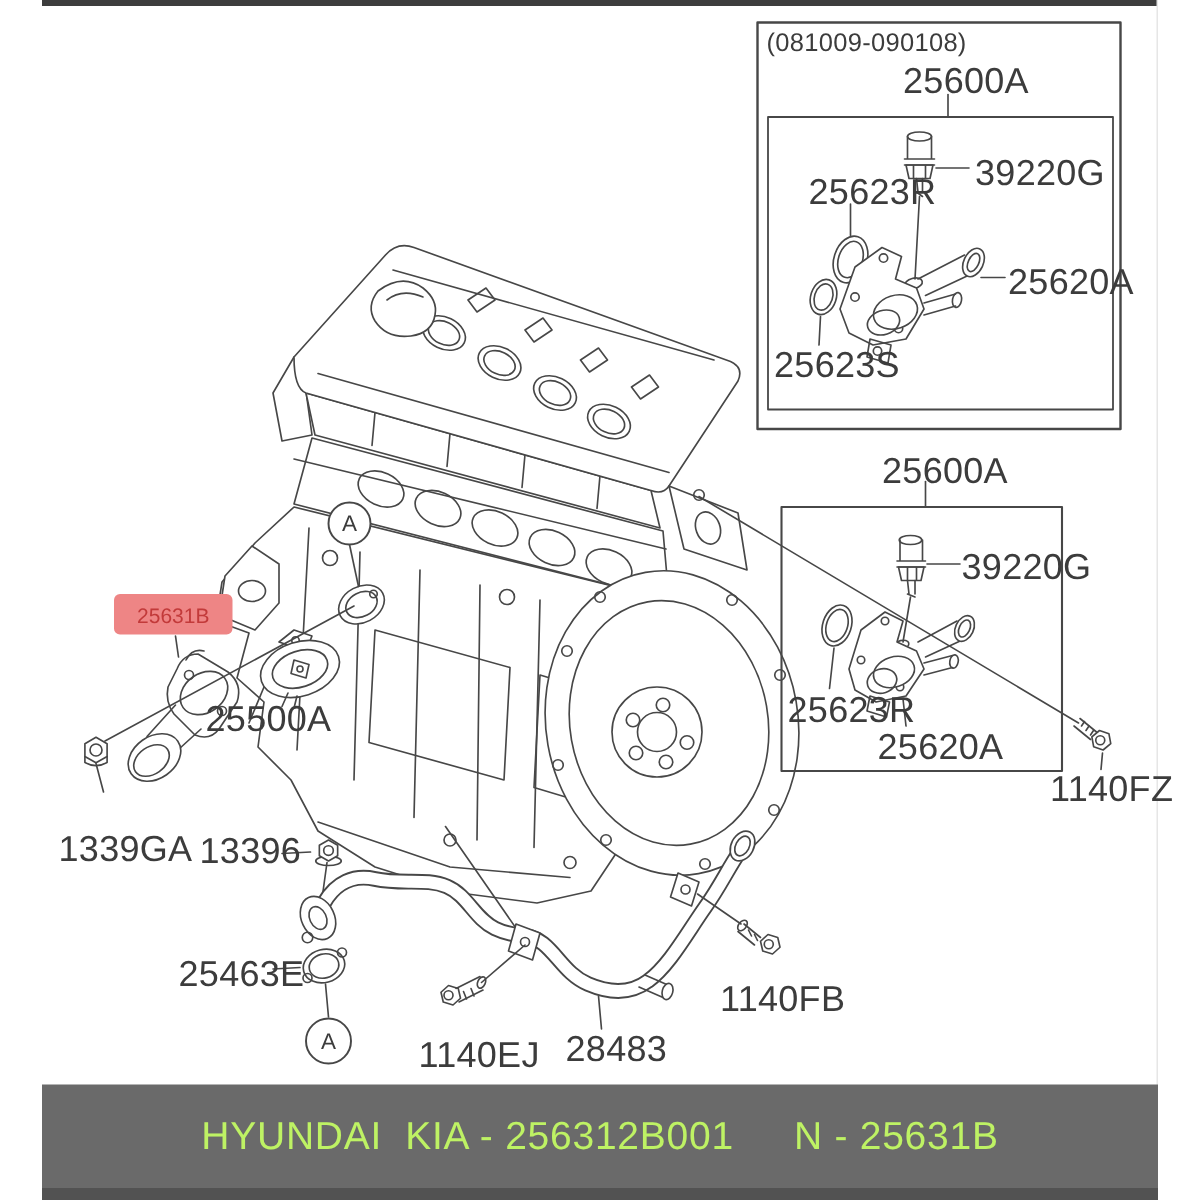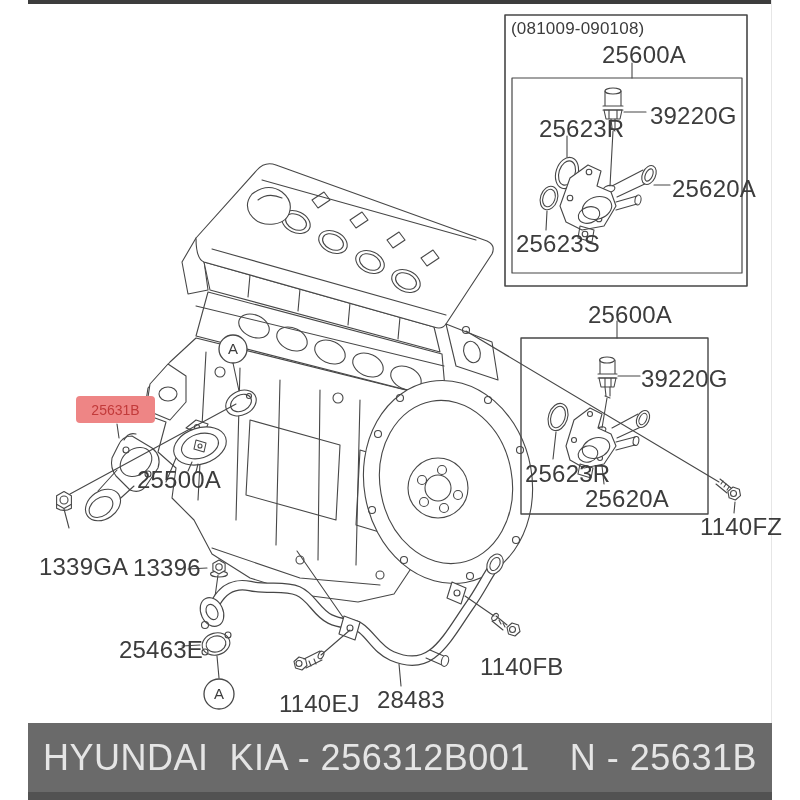--- a/index.html
+++ b/index.html
@@ -22,21 +22,21 @@
     background:#ee8585;border-radius:4px;color:#c23a3a;
     display:flex;align-items:center;justify-content:center;
     font-size:14px;line-height:1;
   }
   #footer-bar{
     position:absolute;left:28px;top:723px;width:744px;height:69px;
     background:#6a6a6a;display:flex;align-items:center;justify-content:center;
     gap:40px;
   }
   #footer-bar span{
-    color:#e5e5e5;font-size:36px;letter-spacing:0.5px;white-space:pre;
+    color:#bef264;font-size:26px;letter-spacing:0.5px;white-space:pre;
   }
 </style>
 </head>
 <body>
 
 <div id="top-strip" class="strip"></div>
 <div id="right-edge"></div>
 
 <svg id="art" width="800" height="800" viewBox="0 0 800 800" fill="none" stroke="#474747" stroke-width="1.1" stroke-linejoin="round" stroke-linecap="round">
 

